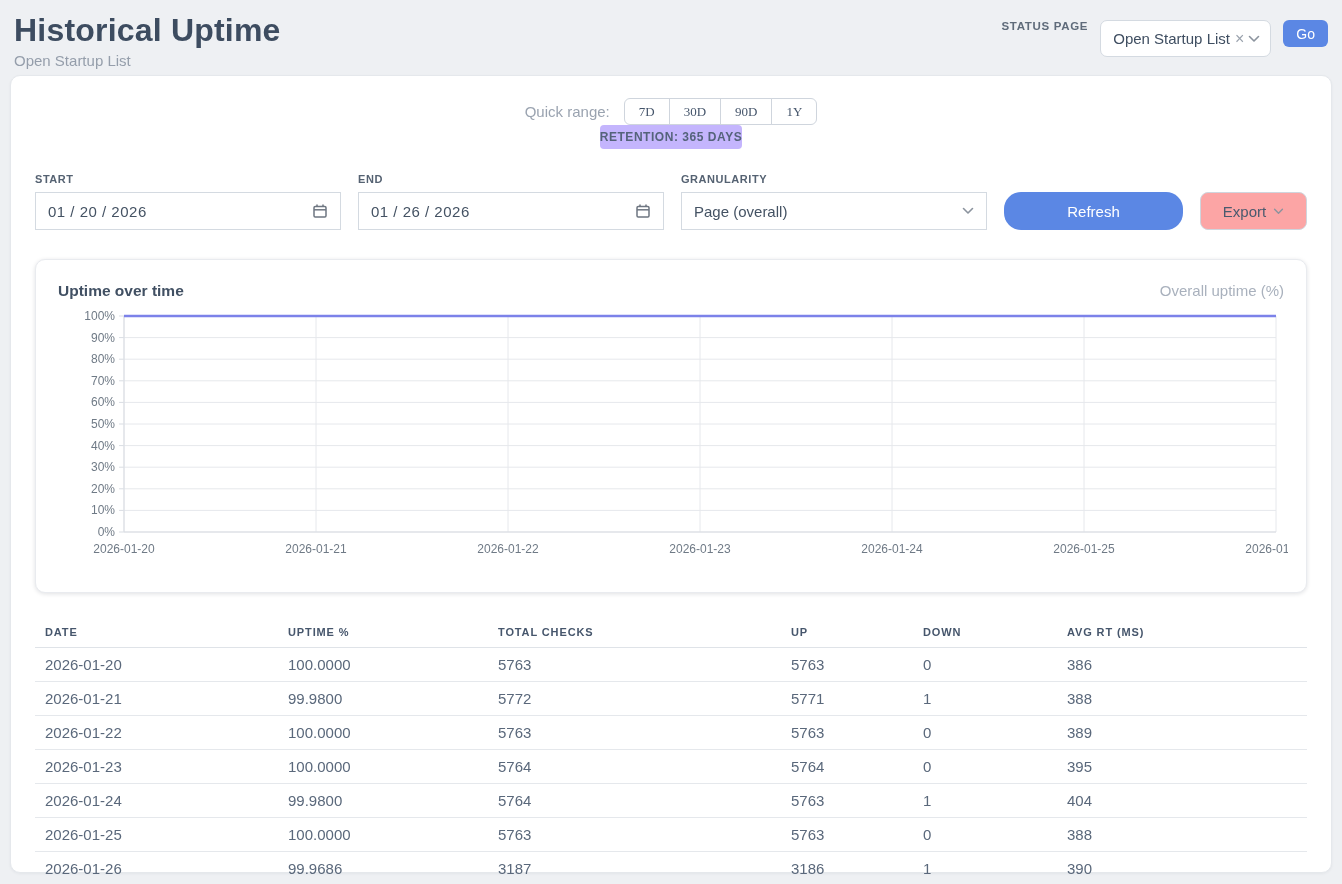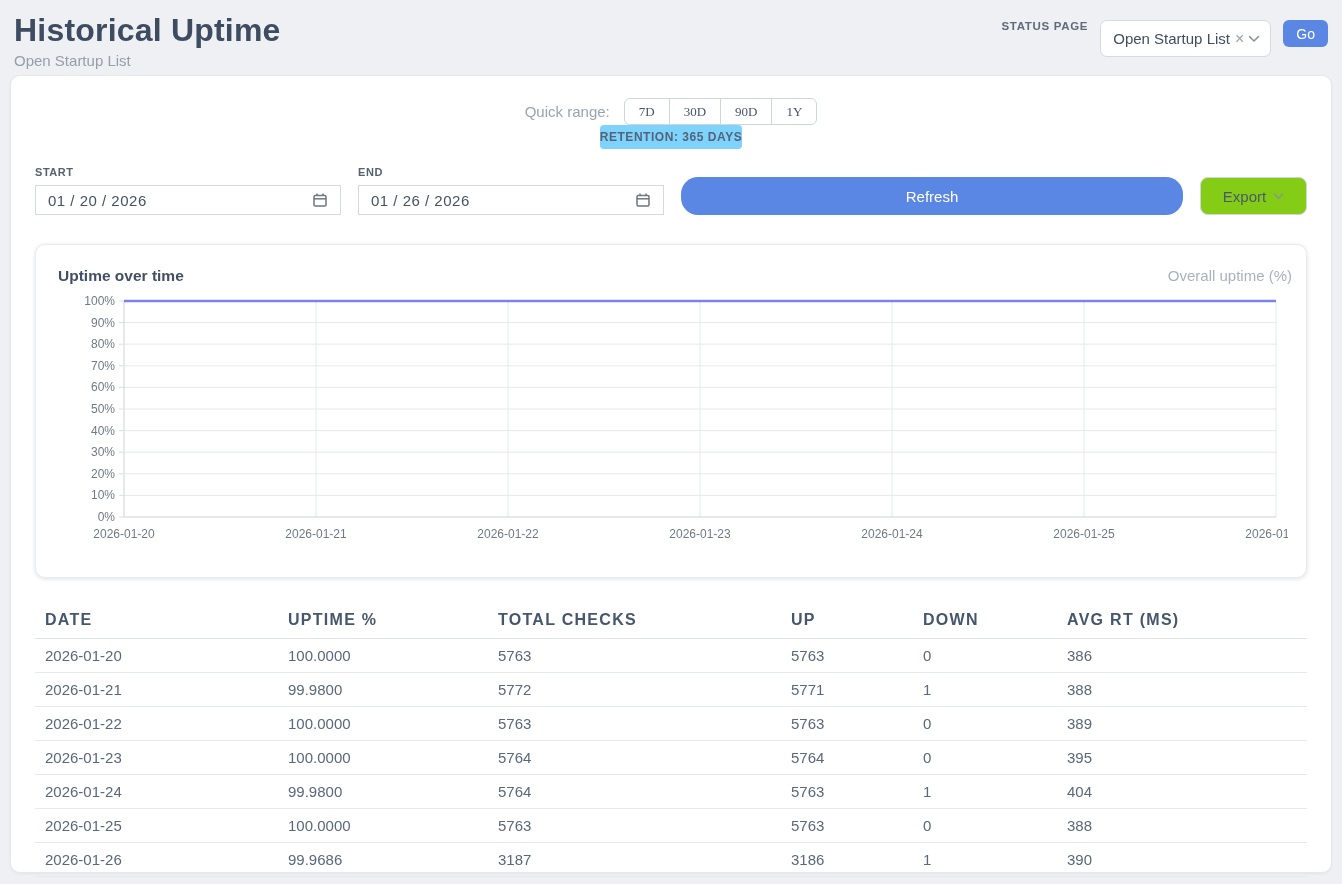--- a/index.html
+++ b/index.html
@@ -42,58 +42,58 @@
   .qr-label { font-size:15px; color:#9aa3b0; margin-right:14px; }
   .qr-group { display:flex; }
   .qr-btn {
     background:#fff; border:1px solid #cfd5dd; color:#44546a;
     font-size:13px; font-family:Liberation Serif, serif; height:27px; padding:0 14px;
     margin-left:-1px; cursor:pointer;
   }
   .qr-btn:first-child { border-radius:6px 0 0 6px; margin-left:0; }
   .qr-btn:last-child { border-radius:0 6px 6px 0; }
   .retention-badge {
-    background:#7dd3fc; color:#54637a; font-size:12px; font-weight:600;
+    background:#c4b5fd; color:#54637a; font-size:12px; font-weight:600;
     letter-spacing:.045em; border-radius:4px; padding:5px 0;
   }
   
-  .filters-row { display:flex; gap:17px; margin-top:17px; align-items:flex-end; }
+  .filters-row { display:flex; gap:17px; margin-top:24px; align-items:flex-end; }
   .field { width:306px; }
   .field-label { font-size:11px; font-weight:600; color:#556272; letter-spacing:.05em; margin-bottom:7px; }
   .input-box {
-    height:30px; border:1px solid #d4dae1; border-radius:0; background:#fff;
+    height:38px; border:1px solid #d4dae1; border-radius:0; background:#fff;
     display:flex; align-items:center; padding:0 12px; cursor:text;
   }
   .input-box .val { font-size:15px; color:#445263; letter-spacing:.5px; flex:1; }
   .select-box { cursor:pointer; }
   .select-box .val { letter-spacing:0; }
   .cal-icon { stroke:#6e7681; fill:none; stroke-width:1.5; }
   .refresh-btn {
     flex:1; height:38px; background:#5b87e4; border:none; border-radius:17px;
     color:#fff; font-size:15px; font-family:inherit; cursor:pointer;
   }
   .export-btn {
-    width:107px; height:38px; background:#84cc16; border:1px solid #cfd5dd; border-radius:8px;
+    width:107px; height:38px; background:#fca5a5; border:1px solid #cfd5dd; border-radius:8px;
     color:#4a5a6e; font-size:15px; font-family:inherit; cursor:pointer;
     display:flex; align-items:center; justify-content:center; gap:7px;
   }
   
   .chart-card {
     margin-top:29px; border:1px solid #e9ebef; border-radius:10px; background:#fff;
     box-shadow:0 1px 4px rgba(15,25,40,.13);
-    padding:22px 14px 16px 22px; height:334px;
+    padding:22px 22px 16px 22px; height:334px;
   }
   .chart-head { display:flex; justify-content:space-between; align-items:baseline; }
   .chart-title { font-size:15.5px; font-weight:700; color:#415063; }
   .chart-legend { font-size:15px; color:#a9b1bd; }
   .chart-svg { display:block; margin-top:8px; width:1230px; height:258px; }
   
   .uptime-table { width:100%; border-collapse:collapse; margin-top:27px; }
   .uptime-table th {
-    text-align:left; font-size:16px; font-weight:700; color:#46566c;
+    text-align:left; font-size:11px; font-weight:700; color:#46566c;
     letter-spacing:.08em; padding:6px 10px 9px 10px; border-bottom:1px solid #dfe3e8;
   }
   .uptime-table td {
     font-size:15px; color:#5a687b; padding:8px 10px; border-bottom:1px solid #e5e8ec;
   }
   .uptime-table th:nth-child(1), .uptime-table td:nth-child(1){ width:243px; }
   .uptime-table th:nth-child(2), .uptime-table td:nth-child(2){ width:210px; }
   .uptime-table th:nth-child(3), .uptime-table td:nth-child(3){ width:293px; }
   .uptime-table th:nth-child(4), .uptime-table td:nth-child(4){ width:132px; }
   .uptime-table th:nth-child(5), .uptime-table td:nth-child(5){ width:144px; }
@@ -150,20 +150,29 @@
     <div class="field">
       <div class="field-label">END</div>
       <div class="input-box">
         <span class="val">01 / 26 / 2026</span>
         <svg width="16" height="16" viewBox="0 0 16 16">
           <rect class="cal-icon" x="2" y="3.5" width="12" height="10.5" rx="1.2"></rect>
           <line class="cal-icon" x1="2" y1="6.8" x2="14" y2="6.8"></line>
           <line class="cal-icon" x1="5" y1="1.5" x2="5" y2="4"></line>
           <line class="cal-icon" x1="11" y1="1.5" x2="11" y2="4"></line>
         </svg>
+      </div>
+    </div>
+    <div class="field">
+      <div class="field-label">GRANULARITY</div>
+      <div class="input-box select-box">
+        <span class="val">Page (overall)</span>
+        <svg width="12" height="8" viewBox="0 0 12 8">
+            <polyline class="chev" points="1.5,1.5 6,6 10.5,1.5"></polyline>
+          </svg>
       </div>
     </div>
     <button class="refresh-btn">Refresh</button>
     <button class="export-btn">
       <span>Export</span>
       <svg width="11" height="7" viewBox="0 0 12 8">
           <polyline class="chev" points="1.5,1.5 6,6 10.5,1.5"></polyline>
         </svg>
     </button>
   </div>

